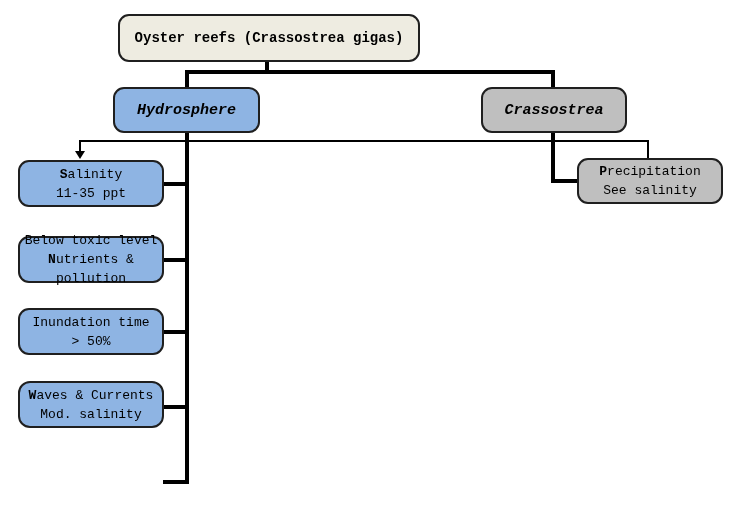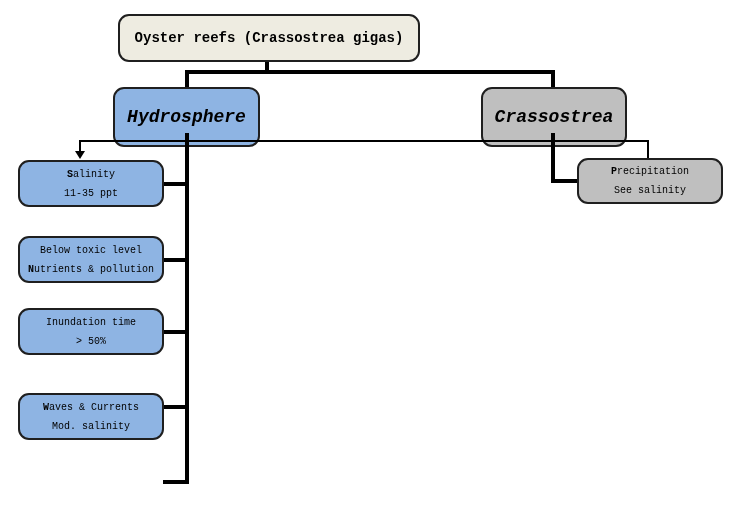--- a/index.html
+++ b/index.html
@@ -22,29 +22,29 @@
     align-items: center;
     justify-content: center;
     text-align: center;
   }
   .root-node {
     left: 118px; top: 14px; width: 302px; height: 48px;
     background: #EEECE1;
     font-weight: bold; font-size: 14px;
   }
   .branch-node {
-    width: 147px; height: 60px;
-    font-weight: bold; font-style: italic; font-size: 18px;
+    width: 147px; height: 46px;
+    font-weight: bold; font-style: italic; font-size: 15px;
   }
   .hydro { left: 113px; top: 87px; background: #8EB4E3; }
   .atmo  { left: 481px; top: 87px; width: 146px; background: #BFBFBF; }
   .factor {
     left: 18px; width: 146px; height: 47px;
     background: #8EB4E3;
-    font-size: 10px;
+    font-size: 13px;
   }
   .factor .line { line-height: 19px; }
   .factor b { font-weight: bold; }
   .precip { left: 577px; top: 158px; width: 146px; height: 46px; background: #BFBFBF; }
   .conn { position: absolute; background: #000; }
   .thin { background: #000; }
   .arrowhead {
     position: absolute;
     width: 0; height: 0;
     border-left: 5px solid transparent;
@@ -96,21 +96,21 @@
   <div class="node factor" style="top:236px;">
     <div class="line">Below toxic level</div>
     <div class="line"><b>N</b><span>utrients &amp; pollution</span></div>
   </div>
 
   <div class="node factor" style="top:308px;">
     <div class="line"><b></b><span>Inundation time</span></div>
     <div class="line">&gt; 50%</div>
   </div>
 
-  <div class="node factor" style="top:393px;">
+  <div class="node factor" style="top:381px;border-radius:12px;">
     <div class="line"><b>W</b><span>aves &amp; Currents</span></div>
     <div class="line">Mod. salinity</div>
   </div>
 
 
   <div class="node factor precip">
     <div class="line"><b>P</b><span>recipitation</span></div>
     <div class="line">See salinity</div>
   </div>
 

